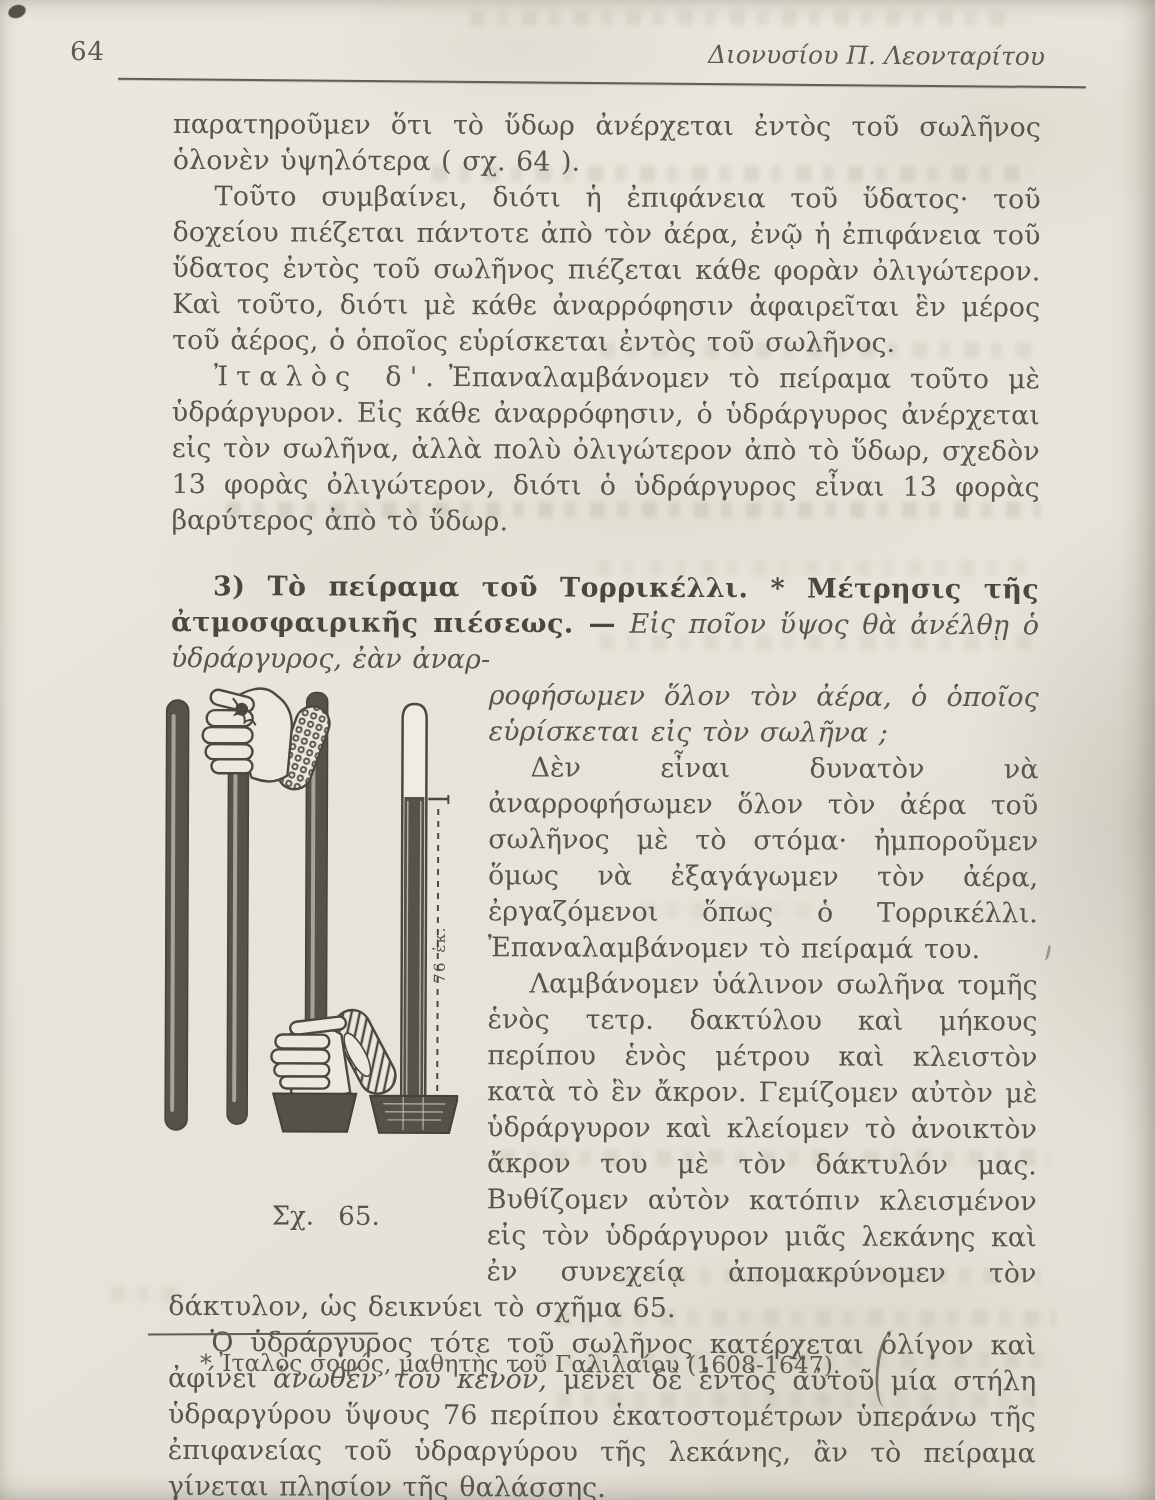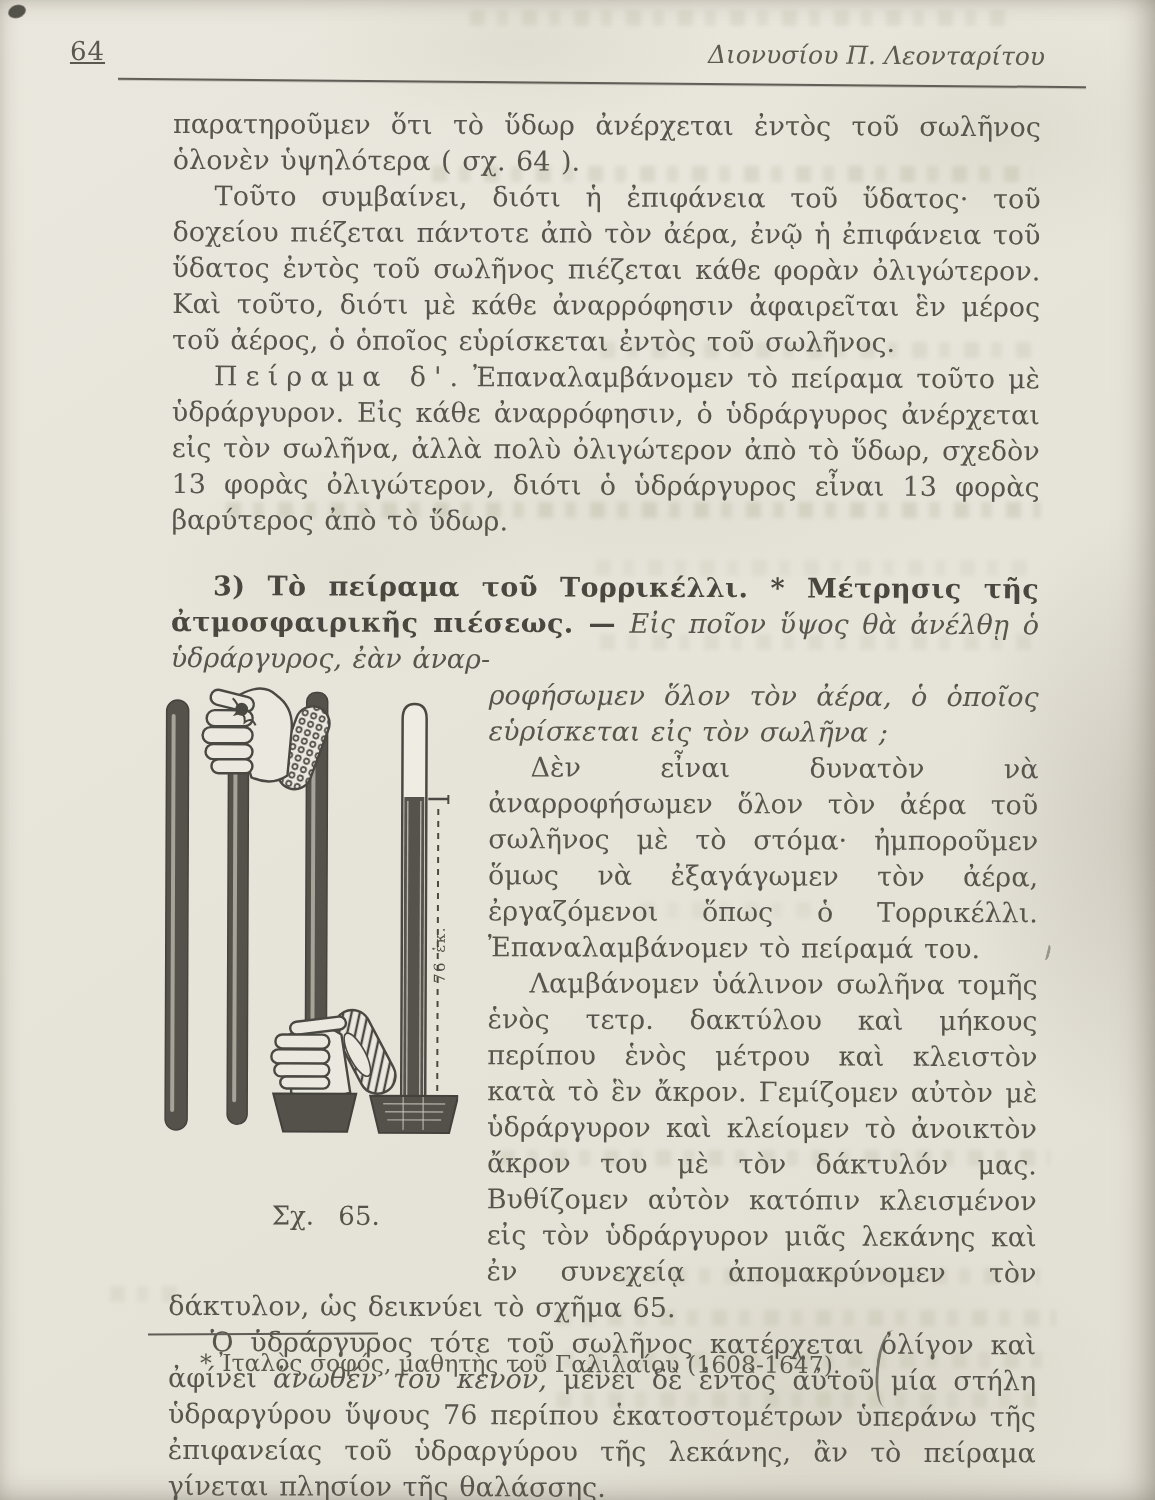--- a/index.html
+++ b/index.html
@@ -20,21 +20,21 @@
       radial-gradient(ellipse 320px 170px at 86% 9%, rgba(174,176,146,.16), transparent 70%),
       radial-gradient(ellipse 430px 250px at 72% 93%, rgba(168,170,140,.18), transparent 70%),
       radial-gradient(ellipse 280px 160px at 30% 38%, rgba(183,180,156,.12), transparent 70%),
       radial-gradient(ellipse 500px 130px at 55% 34%, rgba(178,180,150,.10), transparent 70%),
       radial-gradient(ellipse 240px 420px at 99% 55%, rgba(128,123,106,.22), transparent 75%),
       radial-gradient(ellipse 300px 120px at 45% 3%, rgba(170,172,142,.14), transparent 70%);}
   
   .bleed{position:absolute;height:16px;pointer-events:none;filter:blur(2px);
     background:repeating-linear-gradient(90deg, rgba(158,163,128,.55) 0 15px, transparent 15px 27px, rgba(158,163,128,.45) 27px 38px, transparent 38px 52px);}
   
-  .pagenum{position:absolute;top:36px;left:70px;font-size:26px;letter-spacing:1px;color:#5b594f;transform:rotate(.3deg);text-decoration:underline;}
+  .pagenum{position:absolute;top:36px;left:70px;font-size:26px;letter-spacing:1px;color:#5b594f;transform:rotate(.3deg);}
   .running-title{position:absolute;top:41px;right:110px;font-size:25px;font-style:italic;color:#5d5b51;transform:rotate(.35deg);}
   .header-rule{position:absolute;top:82px;left:118px;width:968px;height:2.2px;background:#605e56;transform:rotate(.5deg);box-shadow:0 1px 0 rgba(96,94,86,.25);}
   
   .content{position:absolute;top:106px;left:173px;width:868px;
     font-size:27px;line-height:36px;text-align:justify;word-spacing:2px;
     transform:rotate(.22deg);transform-origin:left top;color:#57554d;}
   .content p{margin:0;text-indent:42px;}
   .content p.noindent{text-indent:0;}
   .lead-spaced{letter-spacing:.30em;margin-right:.25em;}
   .heading{margin-top:30px !important;}
@@ -73,21 +73,21 @@
   <div class="bleed" style="left:556px;top:1392px;width:480px;opacity:.26"></div>
   <div class="bleed" style="left:110px;top:1286px;width:70px;opacity:.24"></div>
 
   <div class="pagenum">64</div>
   <div class="running-title">Διονυσίου Π. Λεονταρίτου</div>
   <div class="header-rule"></div>
 
   <div class="content">
     <p class="noindent">παρατηροῦμεν ὅτι τὸ ὕδωρ ἀνέρχεται ἐντὸς τοῦ σωλῆνος ὁλονὲν ὑψηλότερα ( σχ. 64 ).</p>
     <p>Τοῦτο συμβαίνει, διότι ἡ ἐπιφάνεια τοῦ ὕδατος· τοῦ δοχείου πιέζεται πάντοτε ἀπὸ τὸν ἀέρα, ἐνῷ ἡ ἐπιφάνεια τοῦ ὕδατος ἐντὸς τοῦ σωλῆνος πιέζεται κάθε φορὰν ὀλιγώτερον. Καὶ τοῦτο, διότι μὲ κάθε ἀναρρόφησιν ἀφαιρεῖται ἓν μέρος τοῦ ἀέρος, ὁ ὁποῖος εὑρίσκεται ἐντὸς τοῦ σωλῆνος.</p>
-    <p><span class="lead-spaced">Πείραμα δ'.</span><span>Ἐπαναλαμβάνομεν τὸ πείραμα τοῦτο μὲ ὑδράργυρον. Εἰς κάθε ἀναρρόφησιν, ὁ ὑδράργυρος ἀνέρχεται εἰς τὸν σωλῆνα, ἀλλὰ πολὺ ὀλιγώτερον ἀπὸ τὸ ὕδωρ, σχεδὸν 13 φορὰς ὀλιγώτερον, διότι ὁ ὑδράργυρος εἶναι 13 φορὰς βαρύτερος ἀπὸ τὸ ὕδωρ.</span></p>
+    <p><span class="lead-spaced">Ἰταλὸς δ'.</span><span>Ἐπαναλαμβάνομεν τὸ πείραμα τοῦτο μὲ ὑδράργυρον. Εἰς κάθε ἀναρρόφησιν, ὁ ὑδράργυρος ἀνέρχεται εἰς τὸν σωλῆνα, ἀλλὰ πολὺ ὀλιγώτερον ἀπὸ τὸ ὕδωρ, σχεδὸν 13 φορὰς ὀλιγώτερον, διότι ὁ ὑδράργυρος εἶναι 13 φορὰς βαρύτερος ἀπὸ τὸ ὕδωρ.</span></p>
 
     <p class="heading"><b>3) Τὸ πείραμα τοῦ Τορρικέλλι. * Μέτρησις τῆς ἀτμοσφαιρικῆς πιέσεως. —</b> <span class="ital">Εἰς ποῖον ὕψος θὰ ἀνέλθῃ ὁ ὑδράργυρος, ἐὰν ἀναρ-</span></p>
 
     <div class="figure">
       <svg width="315" height="505" viewBox="0 0 315 505">
         <defs>
           <pattern id="dots" width="9" height="9" patternUnits="userSpaceOnUse">
             <rect width="9" height="9" fill="#ebe8df"></rect>
             <circle cx="4.5" cy="4.5" r="2.6" fill="none" stroke="#4a4842" stroke-width="1.6"></circle>
           </pattern>

